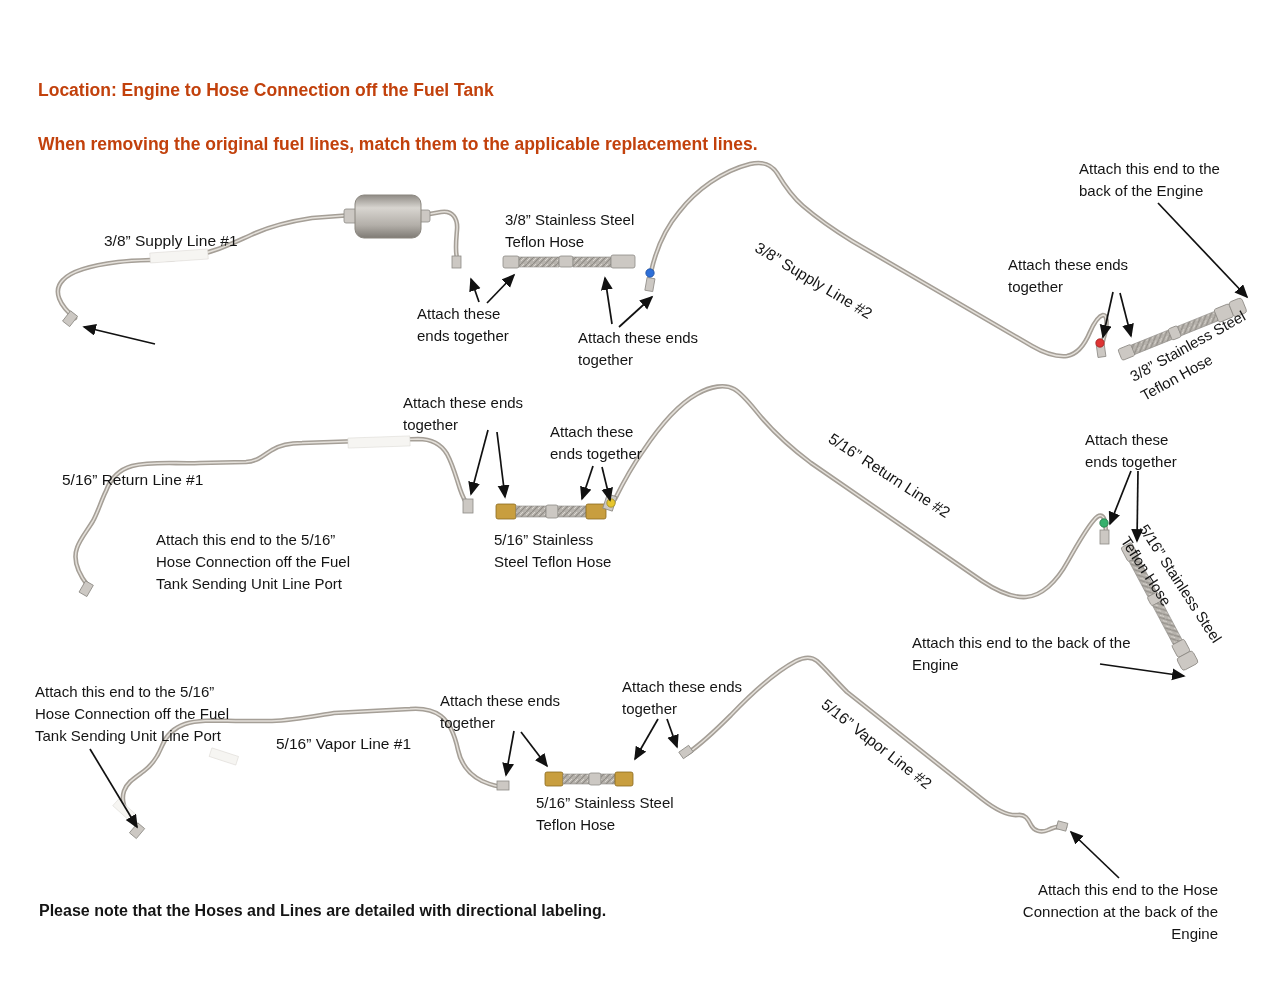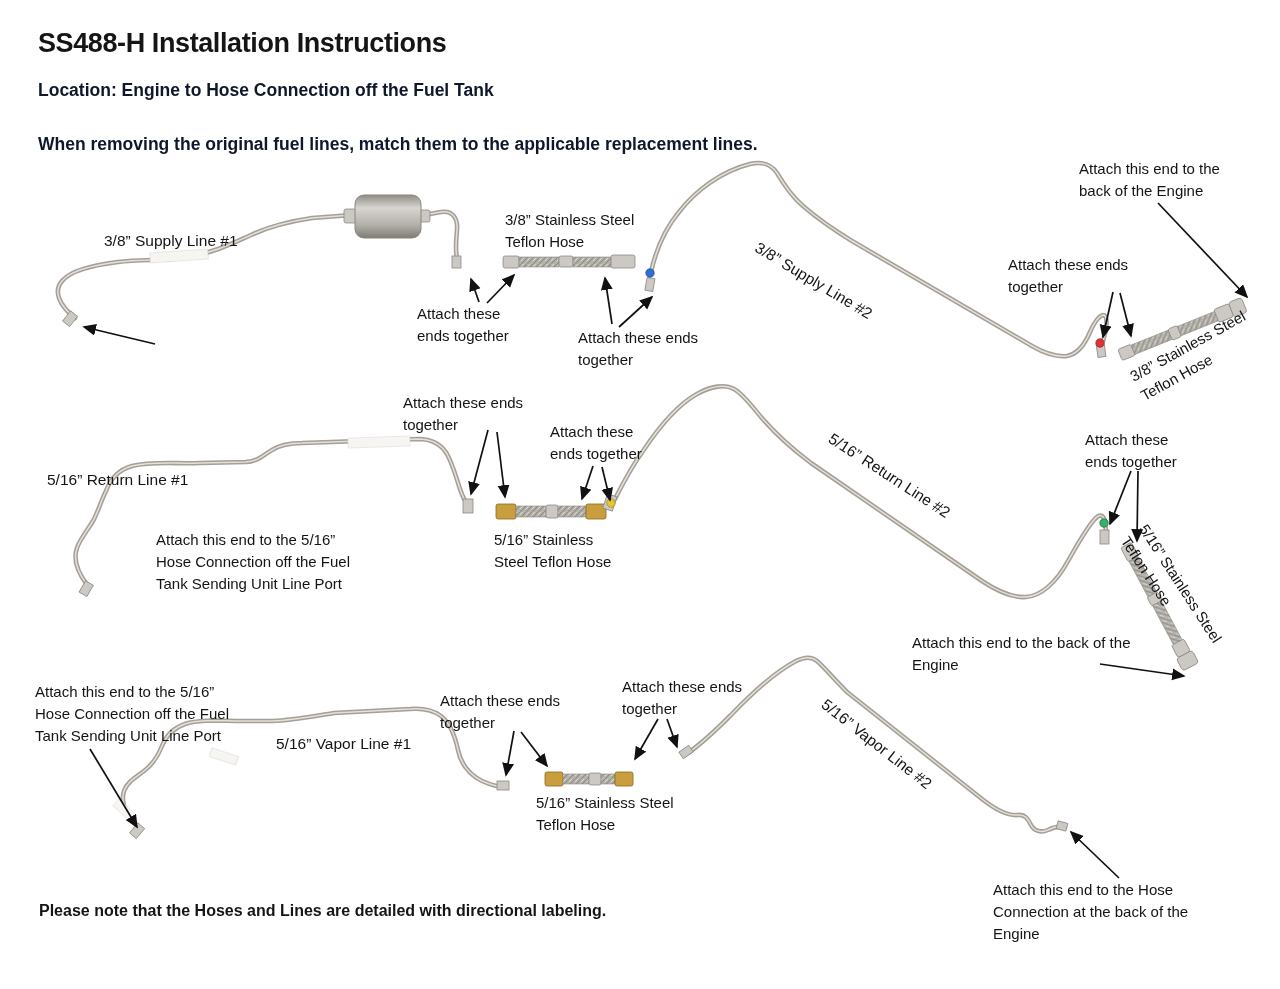--- a/index.html
+++ b/index.html
@@ -1,20 +1,20 @@
 <!DOCTYPE html>
 <html><head>
 <meta charset="utf-8">
 <style>
   html,body{margin:0;padding:0;background:#ffffff;}
   #page{position:relative;width:1280px;height:989px;background:#ffffff;overflow:hidden;
         font-family:"Liberation Sans","DejaVu Sans",sans-serif;color:#111;}
   .abs{position:absolute;}
   .title{font-size:27px;font-weight:bold;letter-spacing:-0.4px;color:#151515;white-space:nowrap;}
-  .h2{font-size:17.5px;font-weight:bold;color:#0f172a;white-space:nowrap;}
+  .h2{font-size:17.5px;font-weight:bold;color:#c2410c;white-space:nowrap;}
   .note{font-size:16px;font-weight:bold;color:#151515;white-space:nowrap;}
   .lbl{font-size:15.5px;line-height:21px;color:#141414;white-space:nowrap;}
   .ann{font-size:15px;line-height:22px;color:#141414;}
   .rot{transform-origin:left top;white-space:nowrap;}
   .rotblock{transform-origin:left top;}
   svg{position:absolute;left:0;top:0;}
   .tube{fill:none;stroke:#a59f97;stroke-width:4.6;stroke-linecap:round;stroke-linejoin:round;}
   .tube-hi{fill:none;stroke:#e4e0da;stroke-width:1.5;stroke-linecap:round;stroke-linejoin:round;}
   .arrow{stroke:#111;stroke-width:1.7;fill:none;marker-end:url(#ah);}
   .fit{fill:#ccc8c3;stroke:#8d8a85;stroke-width:0.8;}
@@ -168,46 +168,45 @@
       <path class="arrow" d="M1100,664 L1184,676"></path>
       <path class="arrow" d="M90,749 L137,827"></path>
       <path class="arrow" d="M514,731 L506,775"></path>
       <path class="arrow" d="M521,732 L547,766"></path>
       <path class="arrow" d="M658,719 L635,759"></path>
       <path class="arrow" d="M667,719 L677,747"></path>
       <path class="arrow" d="M1119,878 L1071,832"></path>
     </g>
   </svg>
 
-  <div class="abs title" style="left:38px;top:28px;">SS488-H Installation Instructions</div>
   <div class="abs h2" style="left:38px;top:80px;">Location: Engine to Hose Connection off the Fuel Tank</div>
   <div class="abs h2" style="left:38px;top:134px;">When removing the original fuel lines, match them to the applicable replacement lines.</div>
 
   <div class="abs lbl" style="left:104px;top:230px;">3/8” Supply Line #1</div>
   <div class="abs ann" style="left:505px;top:209px;width:145px;">3/8” Stainless Steel Teflon Hose</div>
   <div class="abs ann" style="left:417px;top:303px;width:102px;">Attach these ends together</div>
   <div class="abs ann" style="left:578px;top:327px;width:132px;">Attach these ends together</div>
   <div class="abs lbl rot" style="left:762px;top:237px;transform:rotate(31deg);">3/8” Supply Line #2</div>
   <div class="abs ann" style="left:1079px;top:158px;width:162px;">Attach this end to the back of the Engine</div>
   <div class="abs ann" style="left:1008px;top:254px;width:133px;">Attach these ends together</div>
   <div class="abs ann rotblock" style="left:1126px;top:368px;width:152px;transform:rotate(-29deg);">3/8” Stainless Steel Teflon Hose</div>
 
-  <div class="abs lbl" style="left:47px;top:469px;">5/16” Return Line #1</div>
+  <div class="abs lbl" style="left:62px;top:469px;">5/16” Return Line #1</div>
   <div class="abs ann" style="left:156px;top:529px;width:215px;">Attach this end to the 5/16” Hose Connection off the Fuel Tank Sending Unit Line Port</div>
   <div class="abs ann" style="left:403px;top:392px;width:133px;">Attach these ends together</div>
   <div class="abs ann" style="left:550px;top:421px;width:102px;">Attach these ends together</div>
   <div class="abs ann" style="left:494px;top:529px;width:122px;">5/16” Stainless Steel Teflon Hose</div>
   <div class="abs lbl rot" style="left:836px;top:428px;transform:rotate(33deg);">5/16” Return Line #2</div>
   <div class="abs ann" style="left:1085px;top:429px;width:102px;">Attach these ends together</div>
   <div class="abs ann rotblock" style="left:1152px;top:520px;width:152px;transform:rotate(57deg);">5/16” Stainless Steel Teflon Hose</div>
   <div class="abs ann" style="left:912px;top:632px;width:225px;">Attach this end to the back of the Engine</div>
 
   <div class="abs ann" style="left:35px;top:681px;width:212px;">Attach this end to the 5/16” Hose Connection off the Fuel Tank Sending Unit Line Port</div>
   <div class="abs lbl" style="left:276px;top:733px;">5/16” Vapor Line #1</div>
   <div class="abs ann" style="left:440px;top:690px;width:133px;">Attach these ends together</div>
   <div class="abs ann" style="left:622px;top:676px;width:133px;">Attach these ends together</div>
   <div class="abs ann" style="left:536px;top:792px;width:152px;">5/16” Stainless Steel Teflon Hose</div>
   <div class="abs lbl rot" style="left:830px;top:694px;transform:rotate(38deg);">5/16” Vapor Line #2</div>
-  <div class="abs ann" style="left:993px;top:879px;width:225px;">Attach this end to the Hose Connection at the back of the Engine</div>
+  <div class="abs ann" style="left:993px;top:879px;width:225px;text-align:right;">Attach this end to the Hose Connection at the back of the Engine</div>
 
   <div class="abs note" style="left:39px;top:902px;">Please note that the Hoses and Lines are detailed with directional labeling.</div>
 
 </div>
 
 </body></html>

